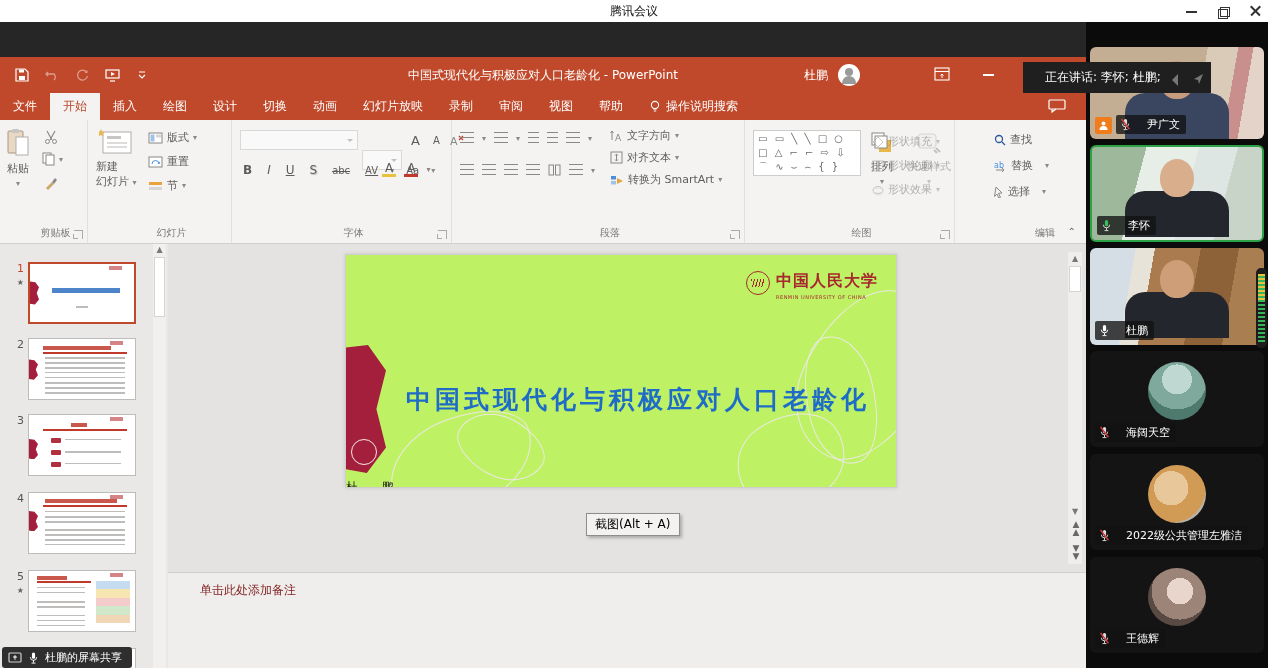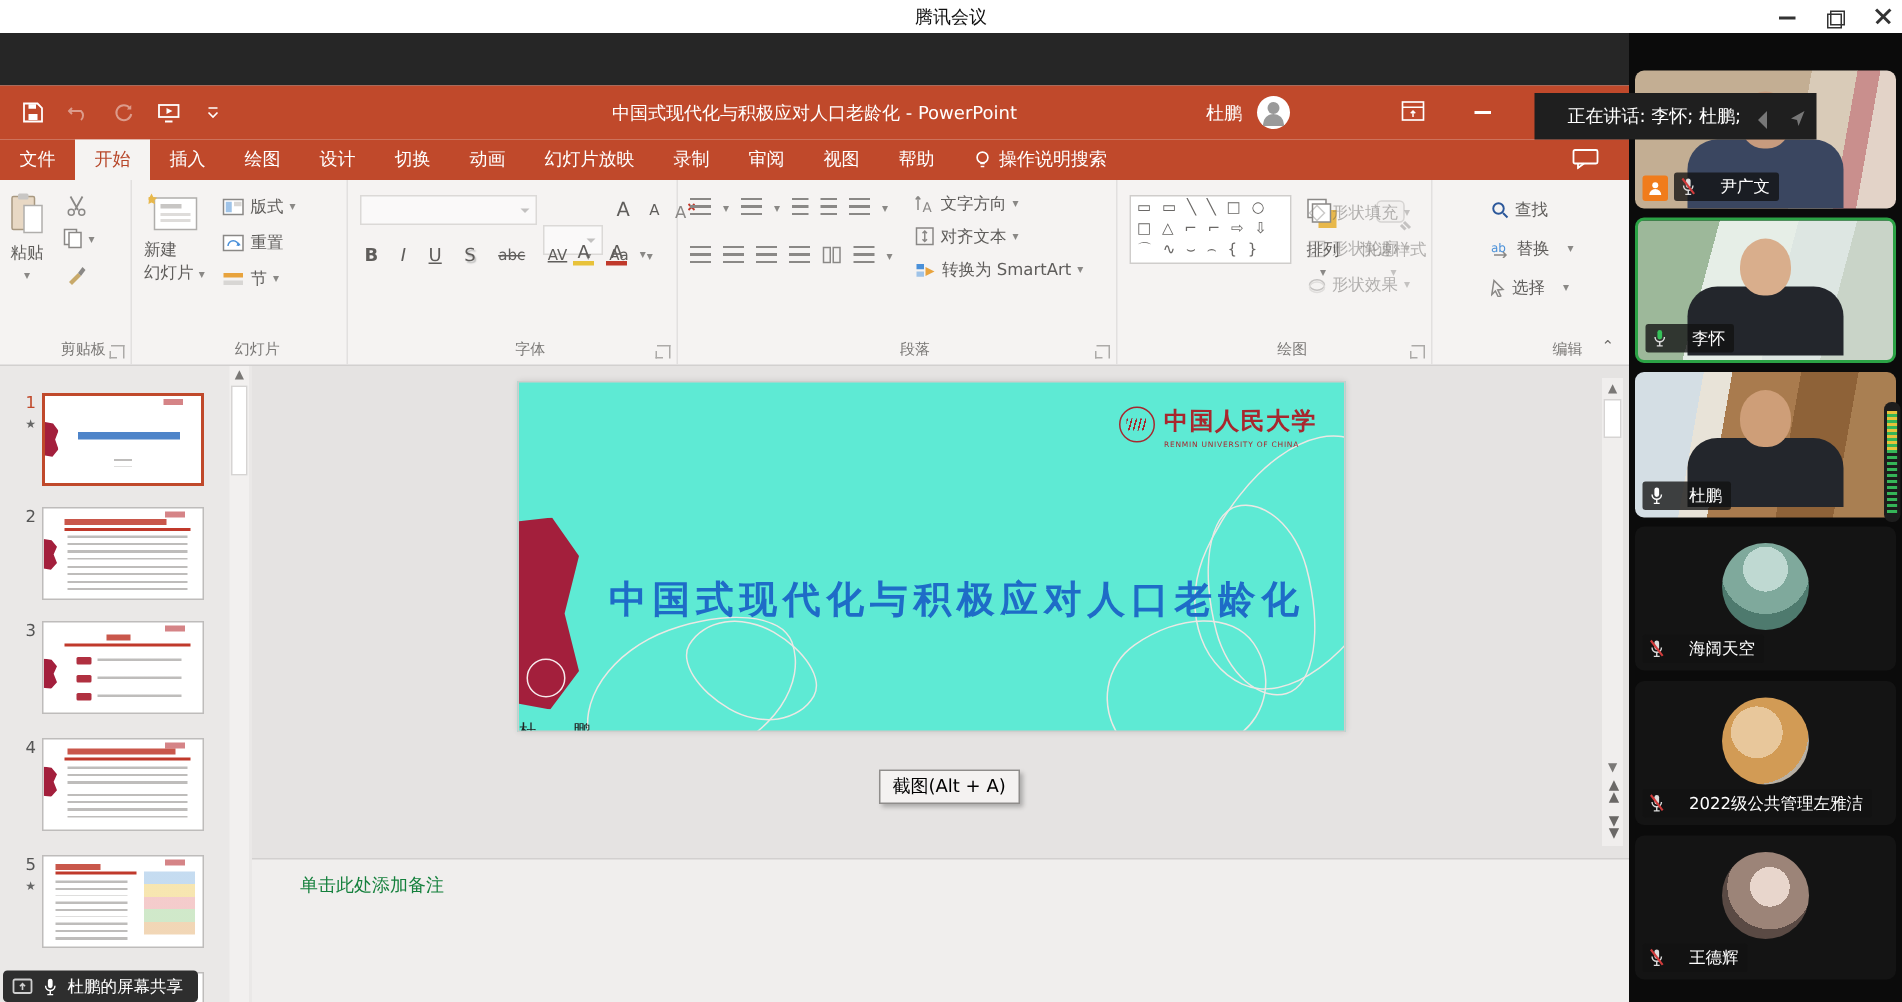--- a/index.html
+++ b/index.html
@@ -78,21 +78,21 @@
   .t-rule { position:absolute; left:14px; right:8px; height:2px; background:#C0392B; }
   .t-text { position:absolute; background:repeating-linear-gradient(to bottom,#AeaCaa 0 1.5px,transparent 1.5px 5px); opacity:.8; }
   .t-chip { position:absolute; width:10px; height:5px; background:#B03040; border-radius:1px; }
   .t-diagram { position:absolute; right:5px; top:10px; width:34px; height:42px;
     background:linear-gradient(to bottom,#BFD8EF 0 20%,#F6E3A8 20% 40%,#F3C6C6 40% 60%,#CBE6C4 60% 80%,#F0D2AE 80% 100%); opacity:.9; }
   #thumb-scroll { position:absolute; right:2px; top:0; width:13px; height:435px; background:#F2F0EF; }
   #thumb-scroll .arr { position:absolute; left:0; width:13px; height:12px; color:#7a7876; font-size:8px; text-align:center; line-height:12px; }
   #thumb-thumb { position:absolute; left:1px; top:13px; width:11px; height:60px; background:#fff; border:1px solid #D6D4D3; }
 
   #canvas { position:absolute; left:168px; top:0; width:918px; height:328px; background:#E5E3E2; }
-  #slide { position:absolute; left:177px; top:10px; width:552px; height:234px; background:#5eead4;
+  #slide { position:absolute; left:177px; top:10px; width:552px; height:234px; background:#bef264;
     border:1px solid #CFCDCB; box-shadow:0 0 4px rgba(0,0,0,.12); overflow:hidden; }
   .petal { position:absolute; border:1px solid #ECE8E4; border-radius:50% 50% 50% 50%/60% 40% 60% 40%; }
   #slide-logo { position:absolute; right:18px; top:16px; display:flex; align-items:flex-start; gap:6px; }
   #slide-logo-seal { width:24px; height:24px; border-radius:50%; border:1.5px solid #A8272E; position:relative; }
   #slide-logo-seal::after { content:""; position:absolute; left:4px; top:7px; width:13px; height:8px;
     background:repeating-linear-gradient(105deg,#A8272E 0 1px,transparent 1px 3px); }
   #slide-univ { color:#A8272E; font-weight:bold; font-size:16px; letter-spacing:1px; font-family:"DejaVu Serif","Liberation Serif",serif; }
   #slide-univ-en { color:#A8272E; font-size:5px; letter-spacing:.5px; margin-top:2px; }
   #slide-badge { position:absolute; left:0; top:90px; width:40px; height:128px; background:#A31F3C;
     clip-path:polygon(0 2%,55% 0,100% 20%,76% 50%,100% 80%,52% 100%,0 97%); }
@@ -101,21 +101,21 @@
   #slide-title { position:absolute; left:60px; right:30px; top:128px; text-align:center; color:#1E6CC7;
     font-size:25px; font-weight:bold; letter-spacing:4px; white-space:nowrap; }
   #slide-author { position:absolute; left:0; right:0; top:224px; text-align:left; color:#222;
     font-size:12px; letter-spacing:10px; }
   #canvas-scroll { position:absolute; right:4px; top:8px; width:14px; height:312px; background:#F0EEED; }
   #canvas-scroll .arr { width:14px; height:13px; color:#7a7876; font-size:8px; text-align:center; line-height:13px; }
   #canvas-thumb { position:absolute; left:1px; top:14px; width:12px; height:26px; background:#fff; border:1px solid #D6D4D3; }
   #canvas-scroll .dbl { position:absolute; left:0; width:14px; text-align:center; font-size:9px; color:#6a6866; letter-spacing:-2px; line-height:8px; }
 
   #notes { position:absolute; left:168px; top:328px; width:918px; height:107px; background:#F0EEED; border-top:1px solid #D2D0CF; }
-  #notes-text { position:absolute; left:32px; top:9px; font-size:12px; color:#15803d; }
+  #notes-text { position:absolute; left:32px; top:9px; font-size:12px; color:#7f1d1d; }
   #tooltip { left:586px; top:513px; background:#F4F2F1; border:1px solid #8f8d8b; box-shadow:2px 2px 3px rgba(0,0,0,.25);
     font-size:12px; color:#000000; padding:2px 8px; z-index:40; }
 
   
   #share-pill { left:2px; top:647px; height:21px; background:#2e2e2e; border-radius:3px;
     display:flex; align-items:center; gap:6px; padding:0 10px 0 6px; z-index:30; }
   #share-pill span { color:#fff; font-size:11px; }
 
   
   #panel { left:1086px; top:22px; width:182px; height:646px; background:#0B0B0B; }

